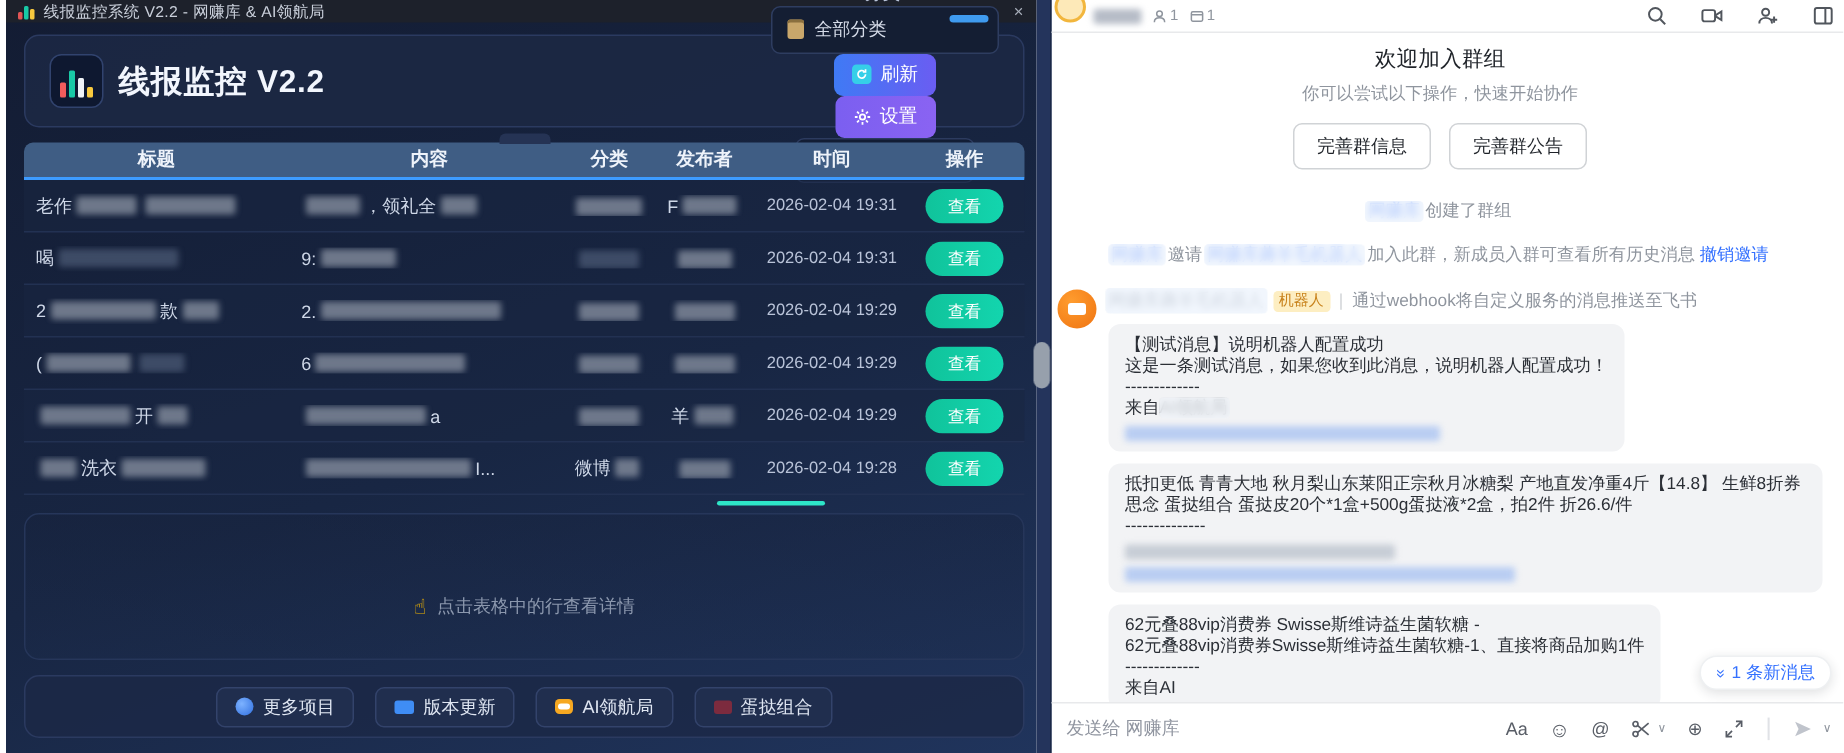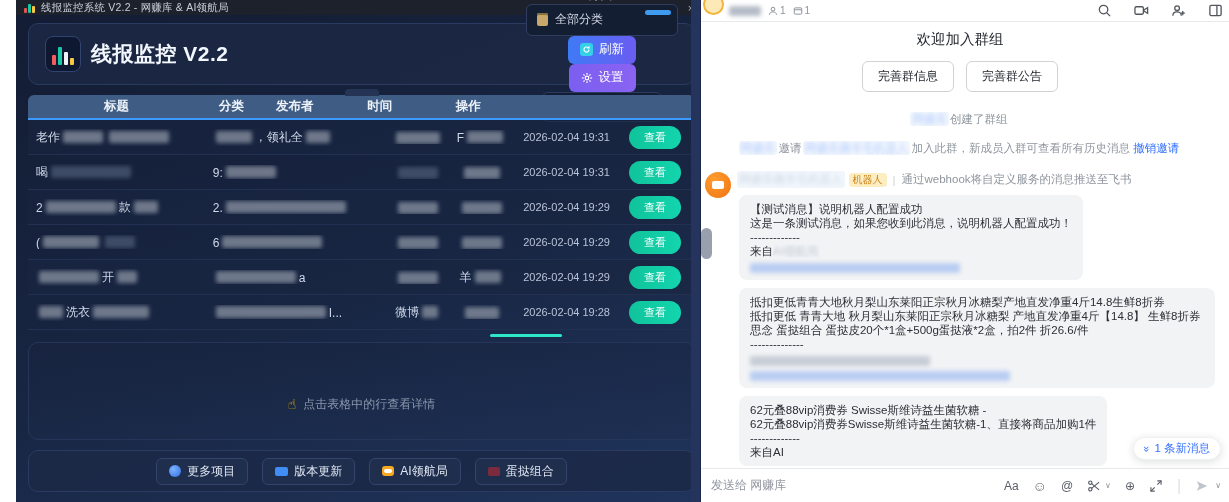--- a/index.html
+++ b/index.html
@@ -1,20 +1,20 @@
 <!DOCTYPE html>
 <html><head>
 <meta charset="utf-8">
 <style>
   * { margin:0; padding:0; box-sizing:border-box; }
   html,body { width:1229px; height:502px; overflow:hidden; font-family:"Liberation Sans","DejaVu Sans",sans-serif; background:#fff; }
   #stage { position:relative; width:1229px; height:502px; }
 
   
-  #win-left { position:absolute; left:16px; top:0; width:691px; height:502px; background:linear-gradient(160deg,#131c33 0%,#182643 55%,#20345c 100%); }
+  #win-left { position:absolute; left:4px; top:0; width:691px; height:502px; background:linear-gradient(160deg,#131c33 0%,#182643 55%,#20345c 100%); }
   .titlebar { height:15px; background:#1d212b; display:flex; align-items:center; padding:0 8px; gap:6px; }
   .tb-ic { width:11px; height:10px; display:inline-flex; align-items:flex-end; gap:1px; }
   .tb-ic i { display:block; width:3px; border-radius:1px; }
   .tb-ic .b1{height:5px;background:#e05555;} .tb-ic .b2{height:9px;background:#19c9a6;} .tb-ic .b3{height:7px;background:#f8c93e;}
   .tb-title { font-size:10.5px; color:#c9cfda; letter-spacing:.2px; }
   .tb-btn { margin-left:auto; color:#aab1bd; font-size:11px; width:16px; text-align:center; cursor:default; }
   .tb-btn + .tb-btn { margin-left:18px; }
 
   .app { padding:8px 12px 10px 12px; height:487px; display:flex; flex-direction:column; }
   .hdr-card { height:62px; border-radius:10px; background:rgba(28,40,68,.9); border:1px solid #2b3a60; display:flex; align-items:center; padding:0 16px; }
@@ -184,20 +184,21 @@
             <span class="chk">✓</span>
             <span>更新于 19:31:45</span>
           </div>
         </div>
       </div>
 
       <div class="table">
         <div class="table-notch"></div>
         <div class="thead">
           <div class="th c1">标题</div>
+          <div class="th c2">内容</div>
           <div class="th c3">分类</div>
           <div class="th c4">发布者</div>
           <div class="th c5">时间</div>
           <div class="th c6">操作</div>
         </div>
 
         <div class="trow">
           <div class="td c1"><span class="frag">老作</span><span class="rd w40"></span><span class="rd w60"></span></div>
           <div class="td c2"><span class="rd w36"></span><span class="frag">，领礼全</span><span class="rd w24"></span></div>
           <div class="td c3"><span class="rd w44"></span></div>
@@ -316,20 +317,21 @@
           <svg viewBox="0 0 16 16">
               <rect x="2" y="2.5" width="12" height="11" rx="1.5" fill="none" stroke="currentColor" stroke-width="1.4"></rect>
               <line x1="9.5" y1="2.5" x2="9.5" y2="13.5" stroke="currentColor" stroke-width="1.4"></line>
             </svg>
         </span>
       </header>
 
       <div class="chat-scroll">
         <div class="welcome">
           <div class="w-title">欢迎加入群组</div>
+          <div class="w-sub">你可以尝试以下操作，快速开始协作</div>
           <div class="w-actions">
             <button class="w-btn">完善群信息</button>
             <button class="w-btn">完善群公告</button>
           </div>
         </div>
 
         <div class="sysline">
           <span class="syslink blurred">网赚库</span>
           <span>创建了群组</span>
         </div>
@@ -354,21 +356,20 @@
 
             <div class="bubble">
               <div class="bline">【测试消息】说明机器人配置成功</div>
               <div class="bline">这是一条测试消息，如果您收到此消息，说明机器人配置成功！</div>
               <div class="bline">-------------</div>
               <div class="bline"><span class="half-blur">来自AI领航局</span></div>
               <span class="link-redact" style="width:210px"></span>
             </div>
 
             <div class="bubble">
-              <div class="bline">抵扣更低青青大地秋月梨山东莱阳正宗秋月冰糖梨产地直发净重4斤14.8生鲜8折券</div>
               <div class="bline">抵扣更低 青青大地 秋月梨山东莱阳正宗秋月冰糖梨 产地直发净重4斤【14.8】 生鲜8折券 思念 蛋挞组合 蛋挞皮20个*1盒+500g蛋挞液*2盒，拍2件 折26.6/件</div>
               <div class="bline">--------------</div>
               <span class="txt-redact" style="width:180px;margin-left:0;display:block;margin-top:5px"></span>
               <span class="link-redact" style="width:260px"></span>
             </div>
 
             <div class="bubble">
               <div class="bline">62元叠88vip消费券 Swisse斯维诗益生菌软糖 -</div>
               <div class="bline">62元叠88vip消费券Swisse斯维诗益生菌软糖-1、直接将商品加购1件</div>
               <div class="bline">-------------</div>

